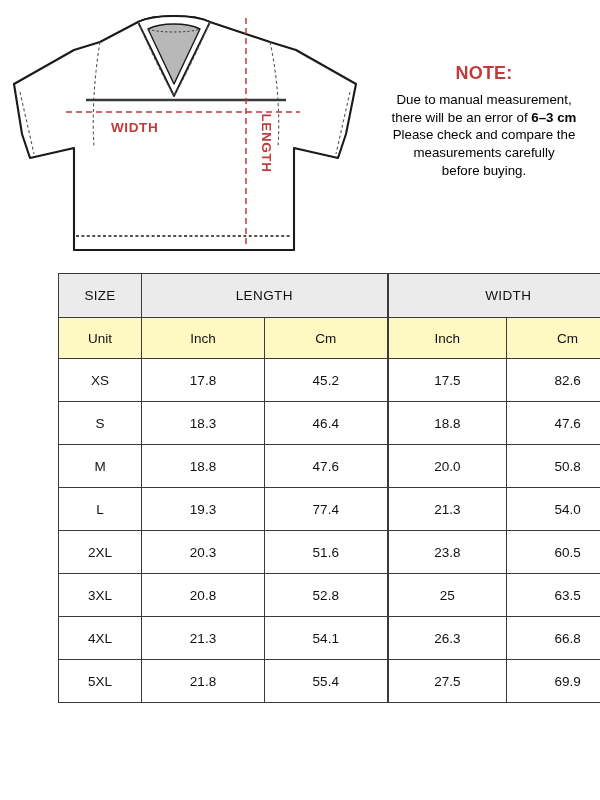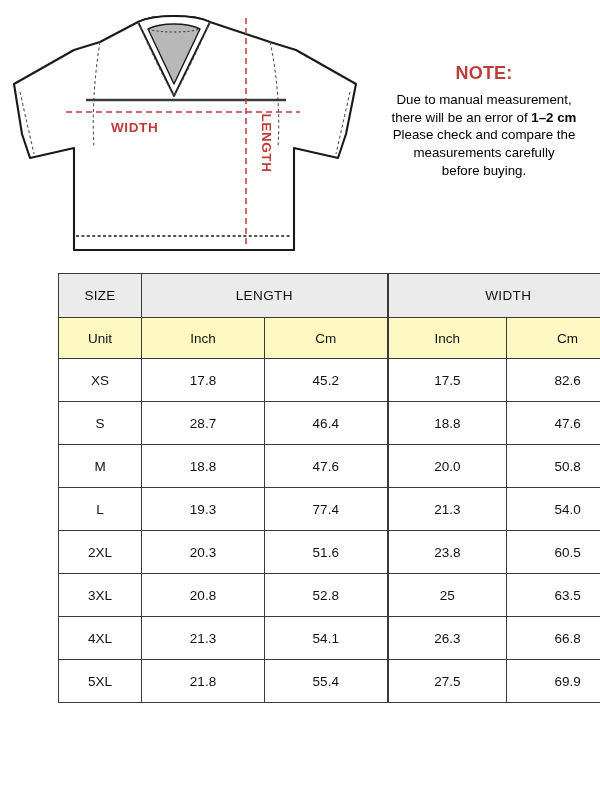--- a/index.html
+++ b/index.html
@@ -182,21 +182,21 @@
 
     <text x="103" y="124" font-family="Liberation Sans, sans-serif" font-size="13.5" font-weight="bold" fill="#c23b3b" letter-spacing="0.6">WIDTH</text>
 
     <text x="254" y="135" font-family="Liberation Sans, sans-serif" font-size="13.5" font-weight="bold" fill="#c23b3b" letter-spacing="0.6" transform="rotate(90 254 135)" text-anchor="middle">LENGTH</text>
   </svg>
 
   <div id="note-block">
     <div id="note-title">NOTE:</div>
     <div id="note-body">
       <span>Due to manual measurement,</span><br>
-      <span>there will be an error of </span><span class="strong">1–2 cm</span><br>
+      <span>there will be an error of </span><span class="strong">6–3 cm</span><br>
       <span>Please check and compare the</span><br>
       <span>measurements carefully</span><br>
       <span>before buying.</span>
     </div>
   </div>
 </div>
 
 <div id="size-table-wrap">
   <table id="size-table">
     <colgroup>
@@ -221,21 +221,21 @@
       </tr>
     <tr class="data-row">
           <td class="size-cell">XS</td>
           <td>17.8</td>
           <td>45.2</td>
           <td class="grp-div">17.5</td>
           <td>82.6</td>
         </tr>
         <tr class="data-row">
           <td class="size-cell">S</td>
-          <td>28.7</td>
+          <td>18.3</td>
           <td>46.4</td>
           <td class="grp-div">18.8</td>
           <td>47.6</td>
         </tr>
         <tr class="data-row">
           <td class="size-cell">M</td>
           <td>18.8</td>
           <td>47.6</td>
           <td class="grp-div">20.0</td>
           <td>50.8</td>

